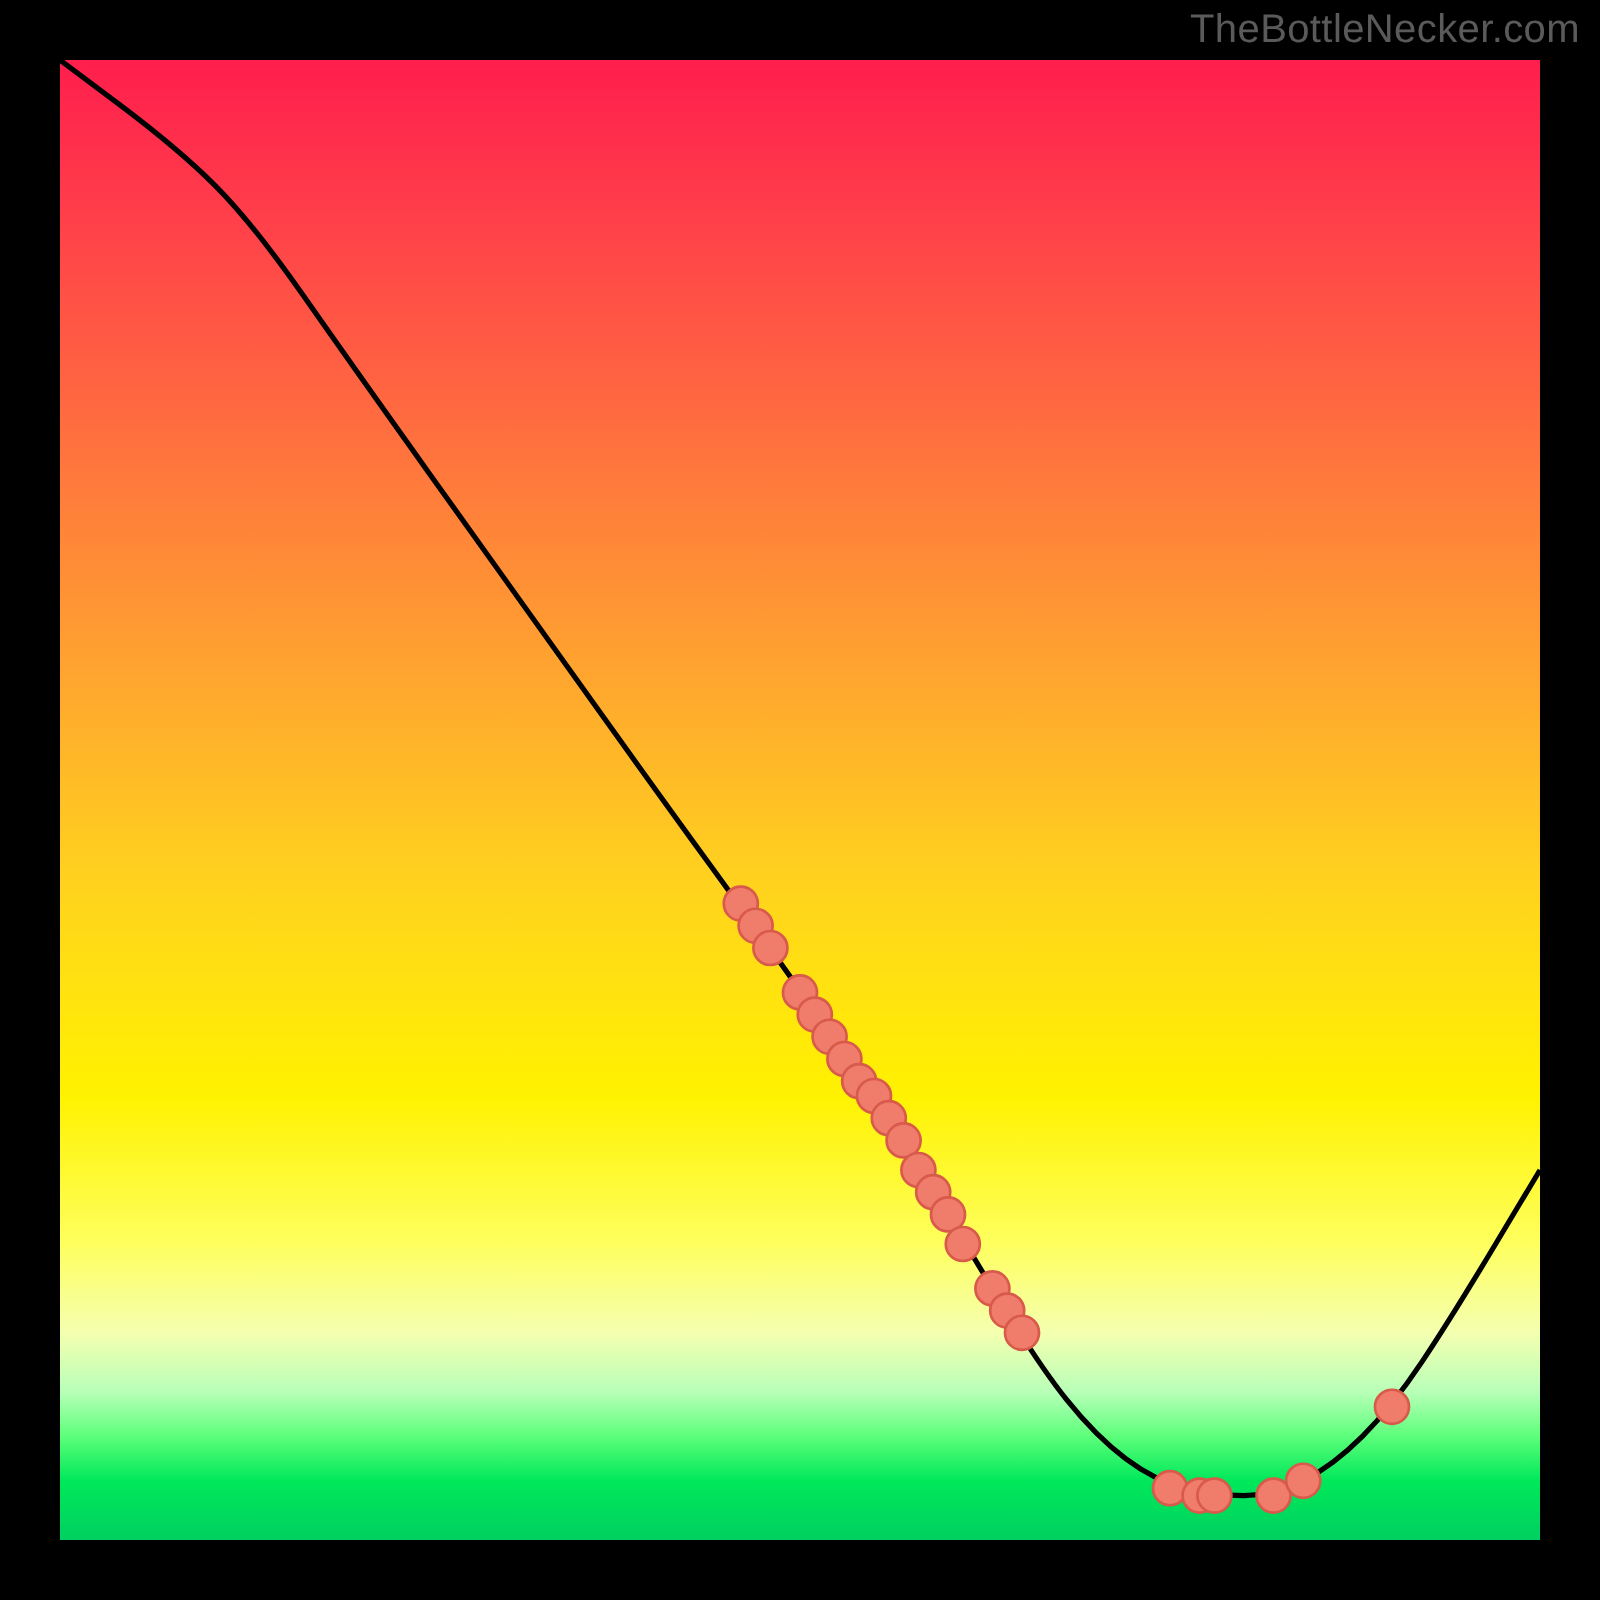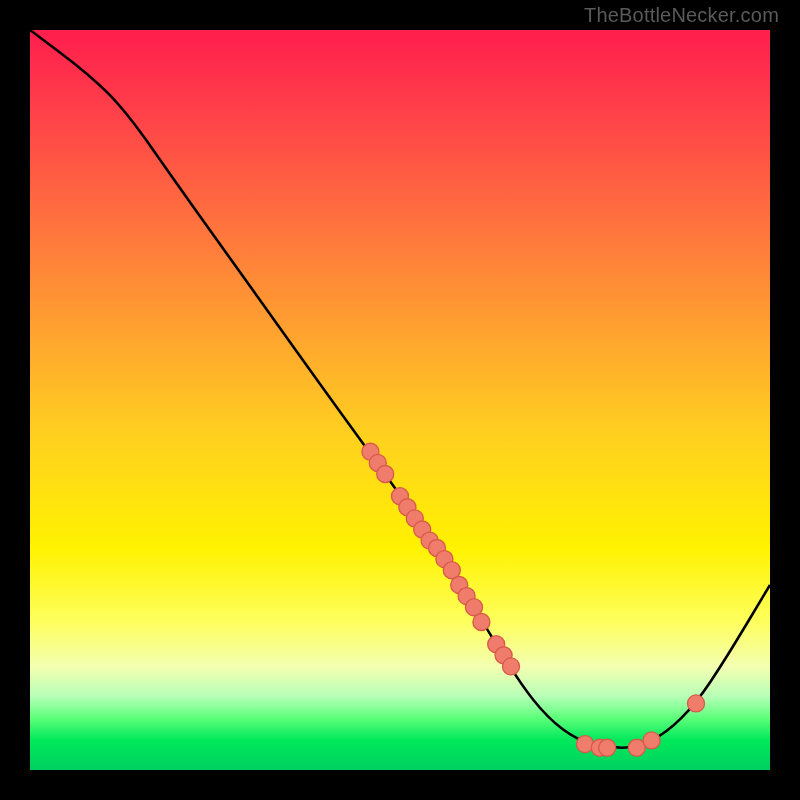--- a/index.html
+++ b/index.html
@@ -15,21 +15,21 @@
     position: absolute;
     top: 0;
     left: 0;
     width: 800px;
     height: 800px;
     background: #000;
   }
   .watermark {
     position: absolute;
     top: 4px;
-    right: 21px;
+    right: 10px;
     color: #5a5a5a;
     font-size: 20px;
     font-weight: 500;
     letter-spacing: 0.2px;
   }
   .plot-bg {
     position: absolute;
     top: 30px;
     left: 30px;
     width: 740px;

